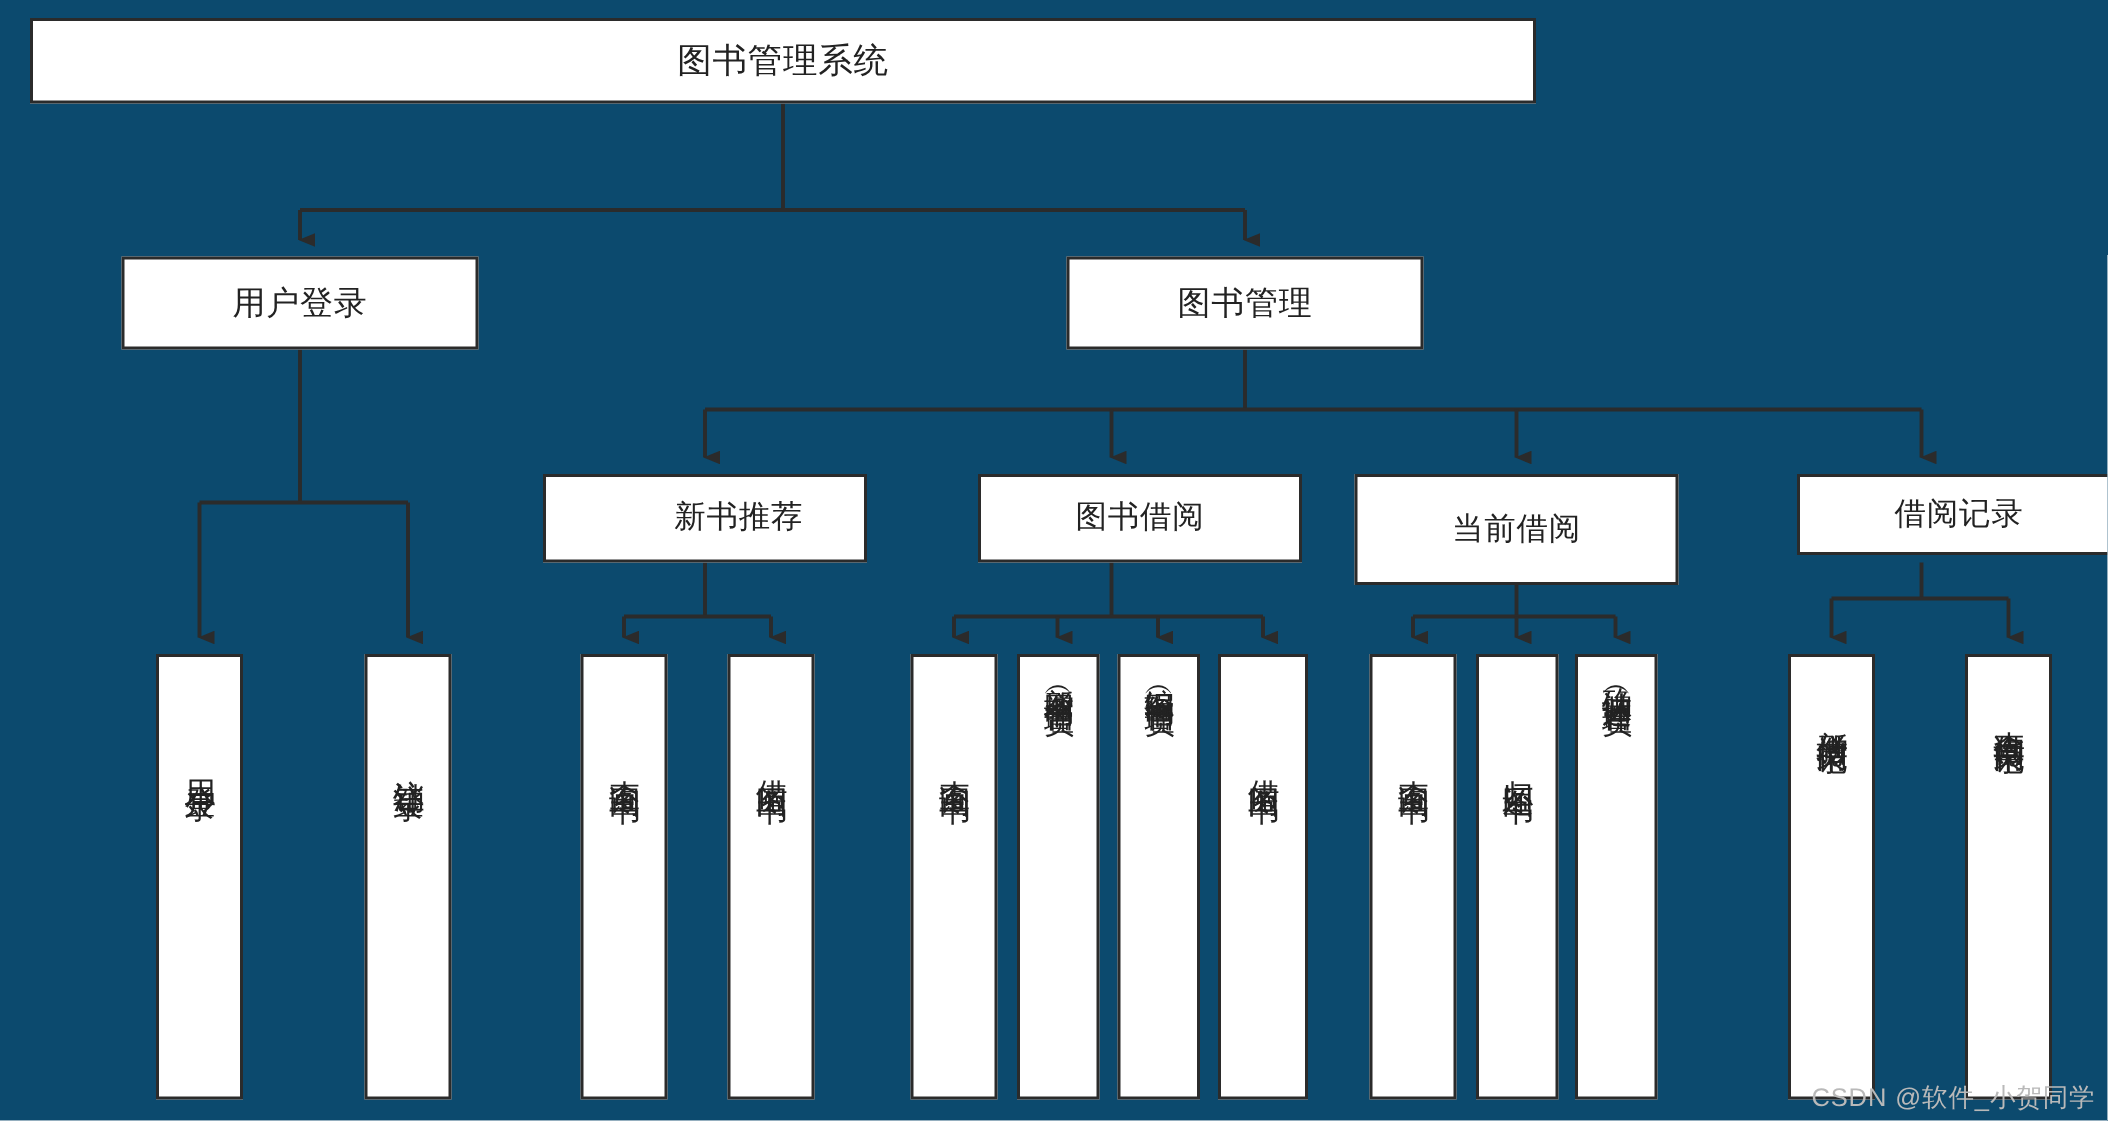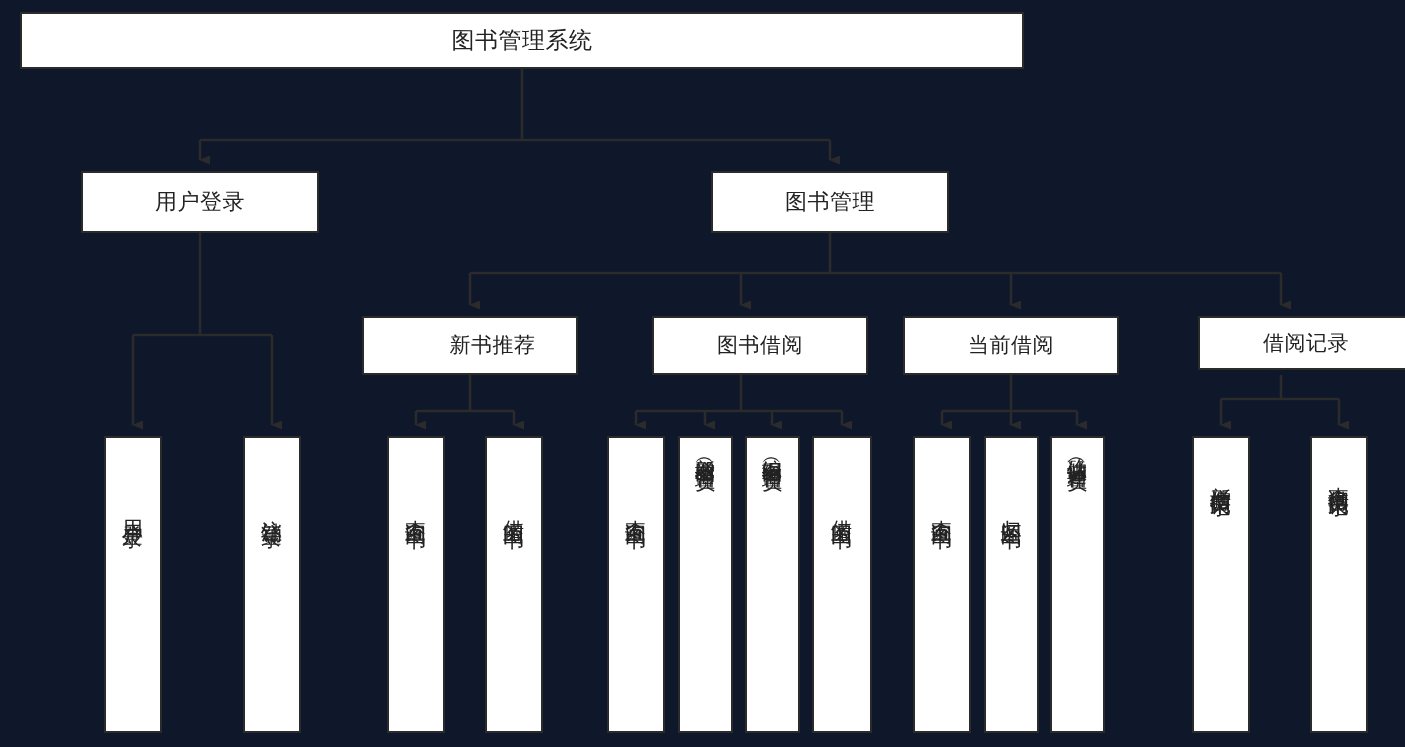--- a/index.html
+++ b/index.html
@@ -7,21 +7,21 @@
     padding: 0;
     background: #ffffff;
   }
   body {
     font-family: "Liberation Sans", "DejaVu Sans", sans-serif;
   }
   #canvas {
     position: relative;
     width: 1405px;
     height: 747px;
-    background: #0f172a;
+    background: #0c4a6e;
     overflow: hidden;
   }
   svg.diagram {
     position: absolute;
     left: 0;
     top: 0;
     width: 1405px;
     height: 747px;
   }
   .node-box {
@@ -135,21 +135,21 @@
   <div class="node-box level2" style="left:711px; top:171px; width:238px; height:62px;align-items:center;">
     <span class="node-label">图书管理</span>
   </div>
 
   <div class="node-box level3" style="left:362px; top:316px; width:216px; height:59px;padding-left:45px;">
     <span class="node-label">新书推荐</span>
   </div>
   <div class="node-box level3" style="left:633px; top:316px; width:216px; height:59px;margin-left:19px;">
     <span class="node-label">图书借阅</span>
   </div>
-  <div class="node-box level3" style="left:903px; top:316px; width:216px; height:59px;">
+  <div class="node-box level3" style="left:903px; top:316px; width:216px; height:74px;">
     <span class="node-label">当前借阅</span>
   </div>
   <div class="node-box level3" style="left:1186px; top:316px; width:216px; height:54px;margin-left:12px;">
     <span class="node-label">借阅记录</span>
   </div>
 
   <div class="node-box leaf" style="left:104px; top:436px; width:58px; height:297px; padding-top:65px;">
     <span class="node-label">用户登录</span>
   </div>
   <div class="node-box leaf" style="left:243px; top:436px; width:58px; height:297px; padding-top:65px;">
@@ -186,14 +186,15 @@
     <span class="node-label" style="font-size:20px; letter-spacing:2px;">确认归还（管理员）</span>
   </div>
 
   <div class="node-box leaf" style="left:1192px; top:436px; width:58px; height:297px; padding-top:32px;">
     <span class="node-label" style="letter-spacing:2px;">新增借阅记录</span>
   </div>
   <div class="node-box leaf" style="left:1310px; top:436px; width:58px; height:297px; padding-top:32px;">
     <span class="node-label" style="letter-spacing:2px;">查询借阅记录</span>
   </div>
 
+  <div class="watermark">CSDN @软件_小贺同学</div>
 
 </div>
 
 </body></html>

